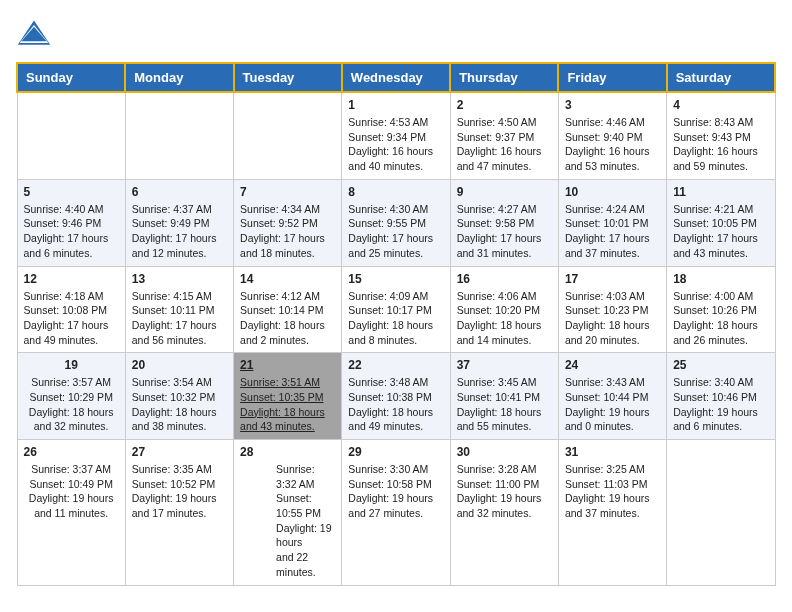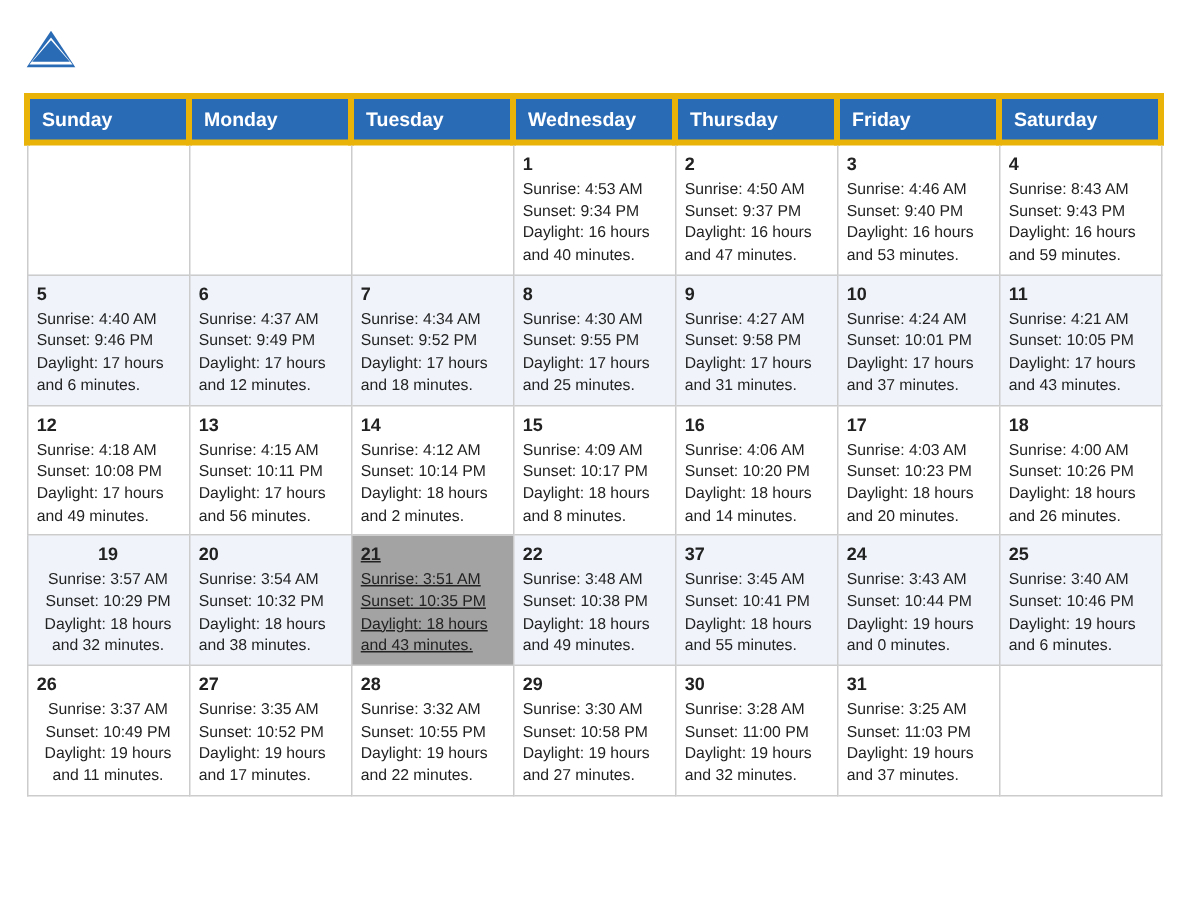--- a/index.html
+++ b/index.html
@@ -42,21 +42,21 @@
       width: 100%;
       border-collapse: collapse;
       border: 1px solid #aaa;
     }
     .calendar th {
       background-color: #2a6bb5;
       color: #fff;
       text-align: left;
       padding: 6px 8px;
       font-size: 13px;
-      border: 4px solid #eab308;
+      border: 2px solid #eab308;
     }
     .calendar td {
       vertical-align: top;
       border: 1px solid #ccc;
       padding: 5px 6px;
       font-size: 11px;
       color: #222;
       width: calc(100% / 7);
       min-height: 80px;
       background: #fff;
@@ -310,21 +310,21 @@
         </td>
         <td>
           <span class="day-number">27</span>
           <div class="day-info" style="white-space: pre-line;">Sunrise: 3:35 AM
 Sunset: 10:52 PM
 Daylight: 19 hours
 and 17 minutes.</div>
         </td>
         <td>
           <span class="day-number">28</span>
-          <div class="day-info" style="white-space: pre-line;">Sunrise: 3:32 AM
+          <div class="day-info" style="white-space: pre-line; margin-left: 36px;">Sunrise: 3:32 AM
 Sunset: 10:55 PM
 Daylight: 19 hours
 and 22 minutes.</div>
         </td>
         <td>
           <span class="day-number">29</span>
           <div class="day-info" style="white-space: pre-line;">Sunrise: 3:30 AM
 Sunset: 10:58 PM
 Daylight: 19 hours
 and 27 minutes.</div>

